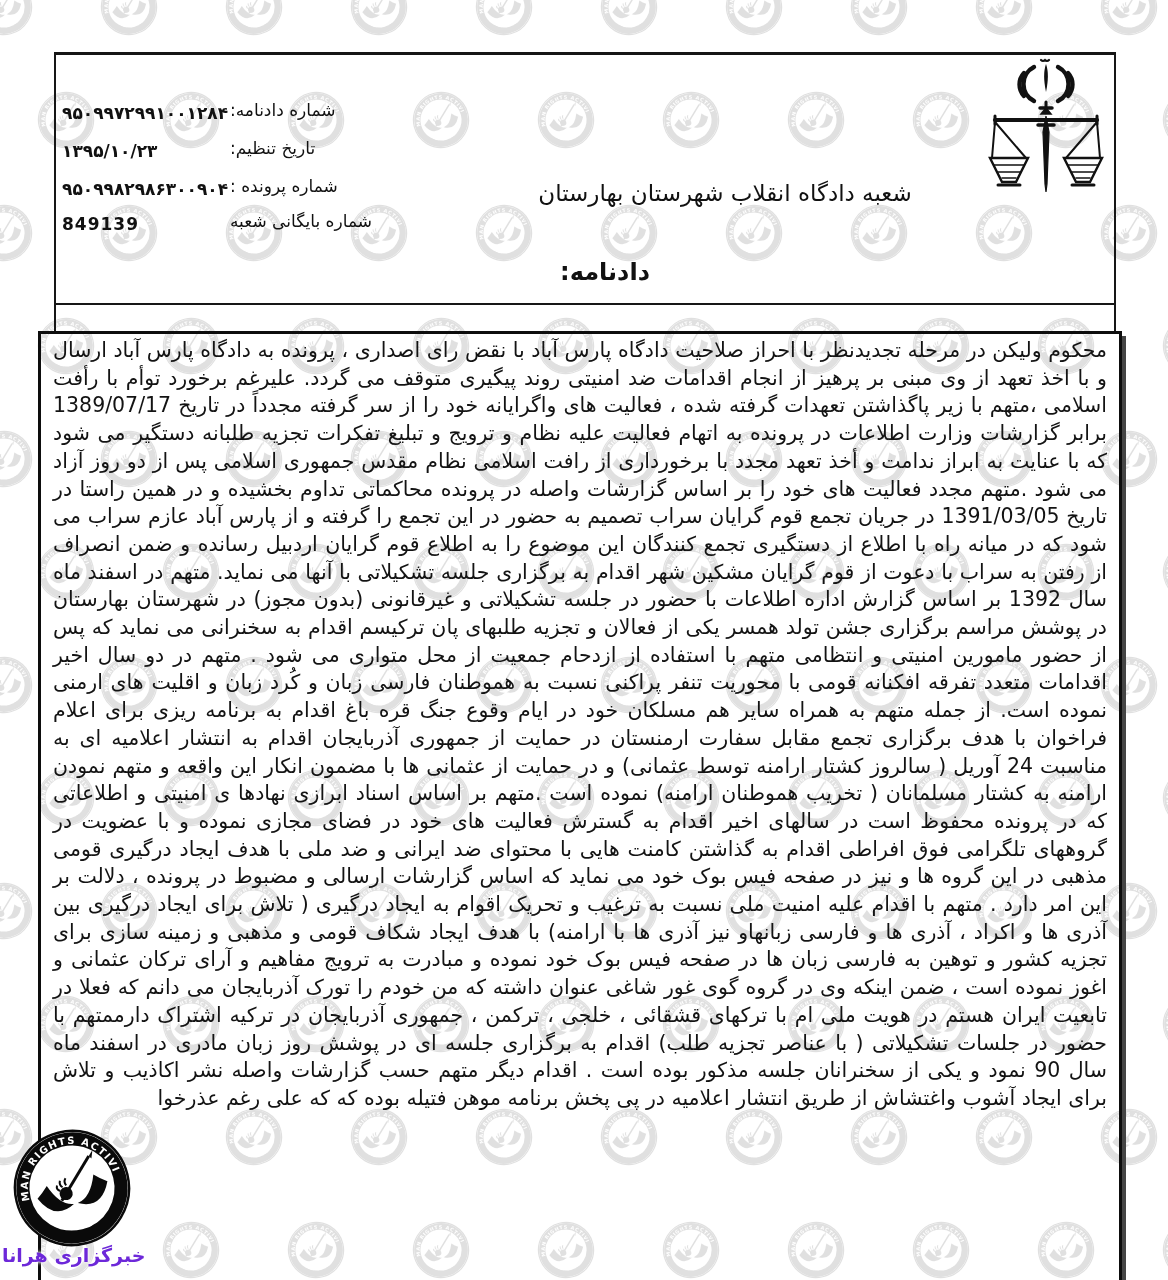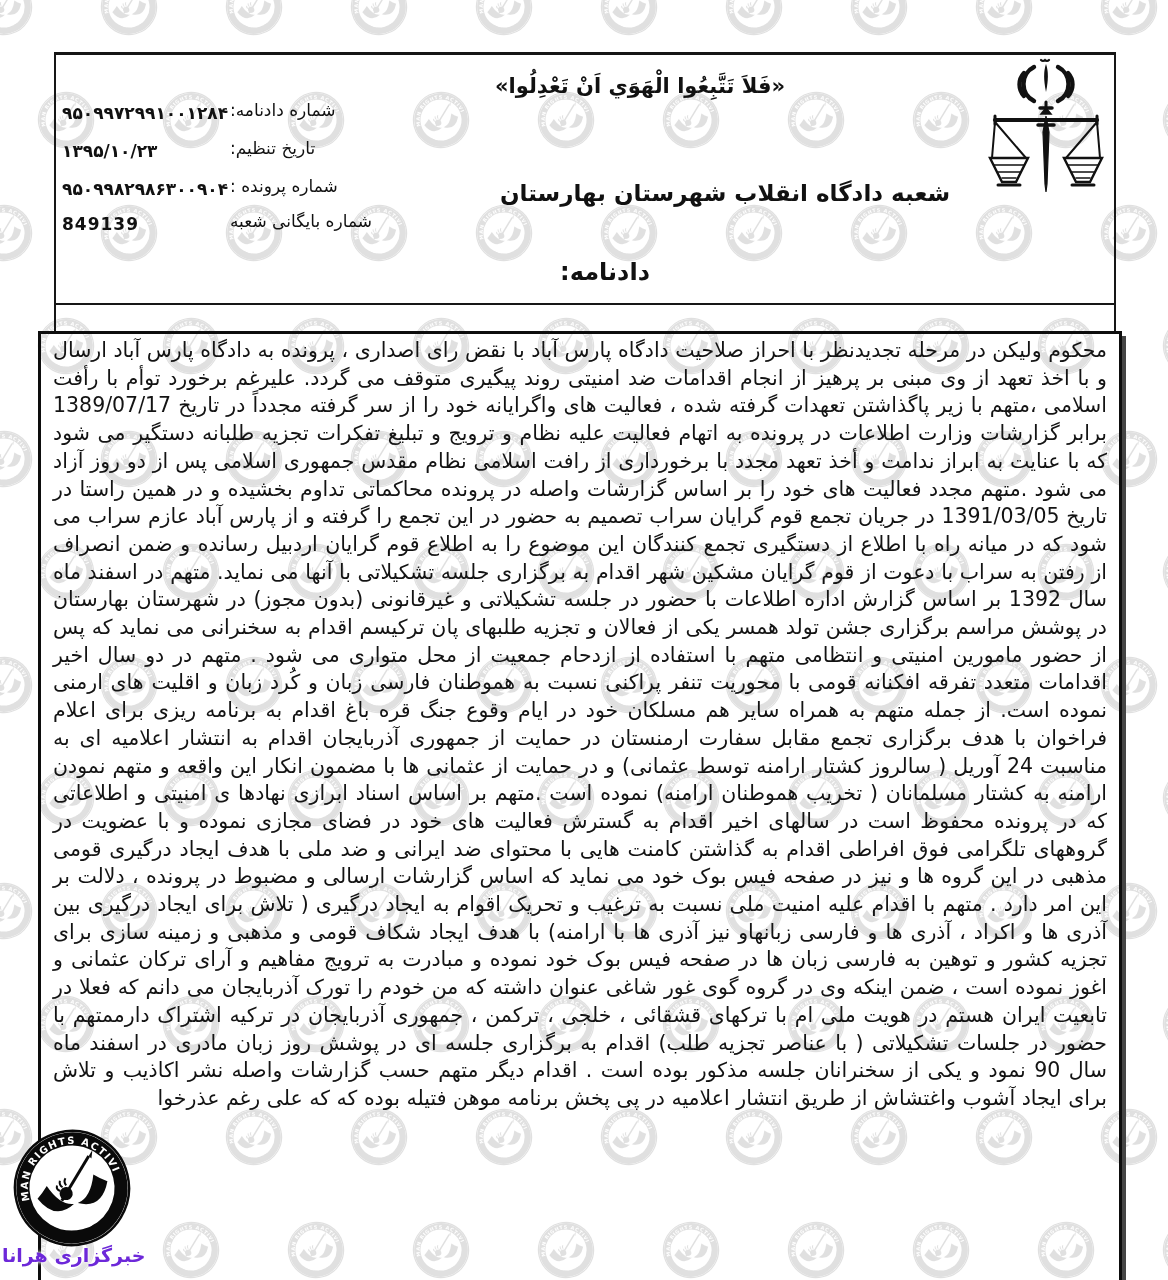--- a/index.html
+++ b/index.html
@@ -24,21 +24,21 @@
     font-size:20.5px;line-height:27.7px;color:#131313;font-weight:500;
   }
 
   .verse{position:absolute;left:430px;top:74px;width:420px;text-align:center;
     direction:rtl;font-size:21px;font-weight:700;}
   .field-label{position:absolute;left:230px;width:202px;direction:rtl;text-align:left;
     font-size:17px;font-weight:400;}
   .field-value{position:absolute;left:62px;width:210px;direction:ltr;text-align:left;
     font-size:17px;font-weight:600;letter-spacing:1px;}
   .branch-title{position:absolute;left:455px;top:180px;width:540px;text-align:center;
-    direction:rtl;font-size:23px;font-weight:700;}
+    direction:rtl;font-size:23px;font-weight:400;}
   .doc-title{position:absolute;left:500px;top:258px;width:210px;text-align:center;
     direction:rtl;font-size:24px;font-weight:700;}
   .judiciary{position:absolute;left:955px;top:206px;width:175px;text-align:center;
     direction:rtl;font-size:20px;line-height:27px;}
   .emblem{position:absolute;left:985px;top:58px;}
 
   .footer-logo{position:absolute;left:12px;top:1128px;z-index:3;}
   .footer-caption{position:absolute;left:2px;top:1244px;width:160px;z-index:3;
     direction:rtl;text-align:left;font-size:19px;font-weight:700;color:#6d28d9;
     text-shadow:0 0 3px #fff,0 0 5px #fff;}
@@ -2929,21 +2929,20 @@
       <path d="M48,60 q-4,-2 -2,-6 M51,57 q-3,-3 -1,-7 M55,56 q-2,-4 1,-7" stroke="#0a0a0a" stroke-width="2" fill="none"></path>
     </g>
   </svg>
     </div>
 
   <div class="content">
 
     <div class="header-box"></div>
     <div class="spacer-row"></div>
 
-    <div class="verse">«فَلاَ تَتَّبِعُوا الْهَوَي اَنْ تَعْدِلُوا»</div>
 
     <div class="field-label" style="top:100px">شماره دادنامه:</div>
     <div class="field-value" style="top:103px">۹۵۰۹۹۷۲۹۹۱۰۰۱۲۸۴</div>
 
     <div class="field-label" style="top:138px">تاریخ تنظیم:</div>
     <div class="field-value" style="top:141px">۱۳۹۵/۱۰/۲۳</div>
 
     <div class="field-label" style="top:176px">شماره پرونده :</div>
     <div class="field-value" style="top:179px">۹۵۰۹۹۸۲۹۸۶۳۰۰۹۰۴</div>
 

